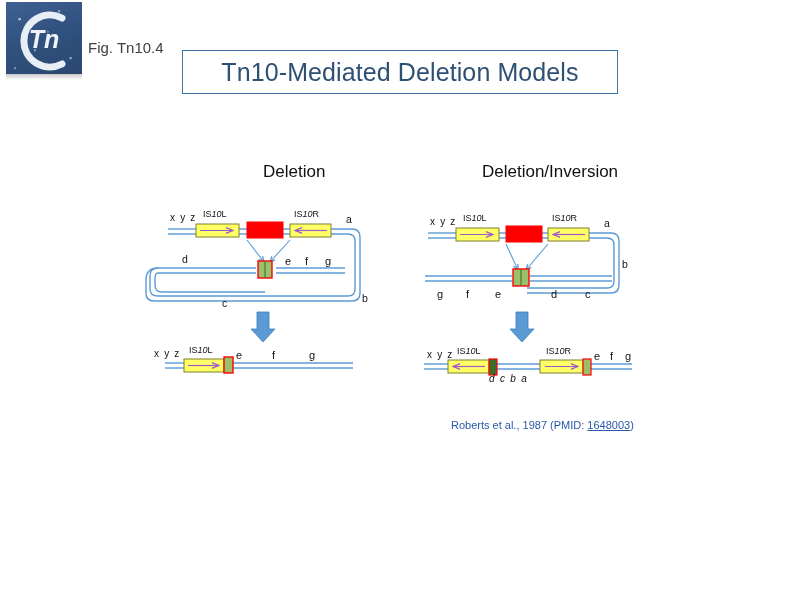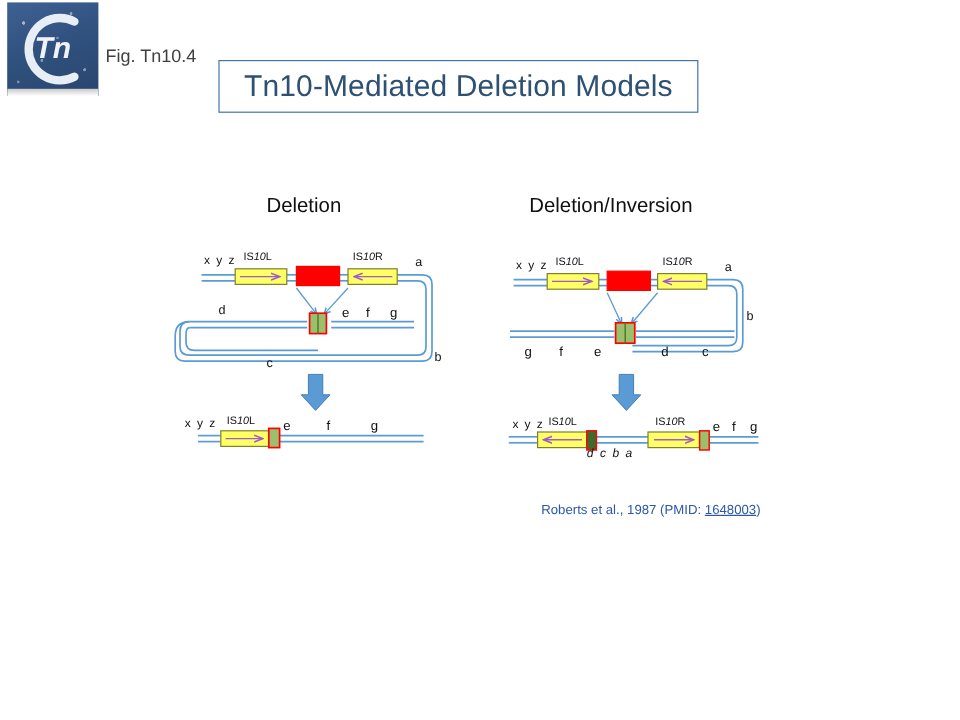--- a/index.html
+++ b/index.html
@@ -19,27 +19,27 @@
       radial-gradient(circle at 12% 85%, rgba(255,255,255,.38) 0 1px, rgba(255,255,255,0) 1.4px),
       radial-gradient(circle at 55% 38%, rgba(255,255,255,.30) 0 1px, rgba(255,255,255,0) 1.3px),
       linear-gradient(160deg,#3f6193 0%,#31527f 45%,#28456e 100%);
     overflow:hidden;font-style:italic;}
   .logo .shadow{position:absolute;left:0;bottom:0;width:100%;height:6px;
     background:linear-gradient(#c9c9c9,#ffffff);}
   .logo svg{position:absolute;left:0;top:0;}
   .fig-label{position:absolute;left:88px;top:7px;font-size:15px;color:#404040;margin-top:32px;}
 
   
-  .title-box{position:absolute;left:182px;top:50px;width:400px;height:44px;
+  .title-box{position:absolute;left:182px;top:50px;width:436px;height:44px;
     border:1.5px solid #4574a6;box-sizing:border-box;display:flex;
     align-items:center;justify-content:center;}
   .title-box span{font-size:25px;color:#2e5073;letter-spacing:.1px;}
 
   
-  .panel-caption{position:absolute;font-size:17px;color:#101010;white-space:nowrap;}
+  .panel-caption{position:absolute;font-size:17px;color:#101010;white-space:nowrap;margin-left:41px;}
   #cap-left{left:222px;top:162px;}
   #cap-right{left:441px;top:162px;}
 
   
   #diagrams{position:absolute;left:0;top:0;width:800px;height:600px;}
 
   
   .dlab{position:absolute;font-size:10.5px;color:#111;white-space:nowrap;}
   .dlab.is{font-size:9px;color:#111;}
   .dlab.is i{font-style:italic;}

